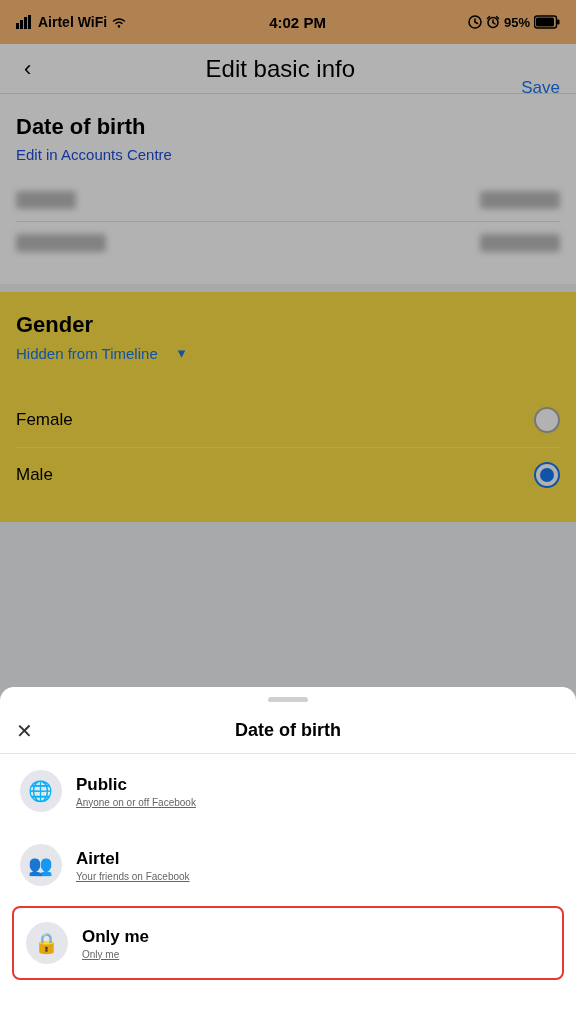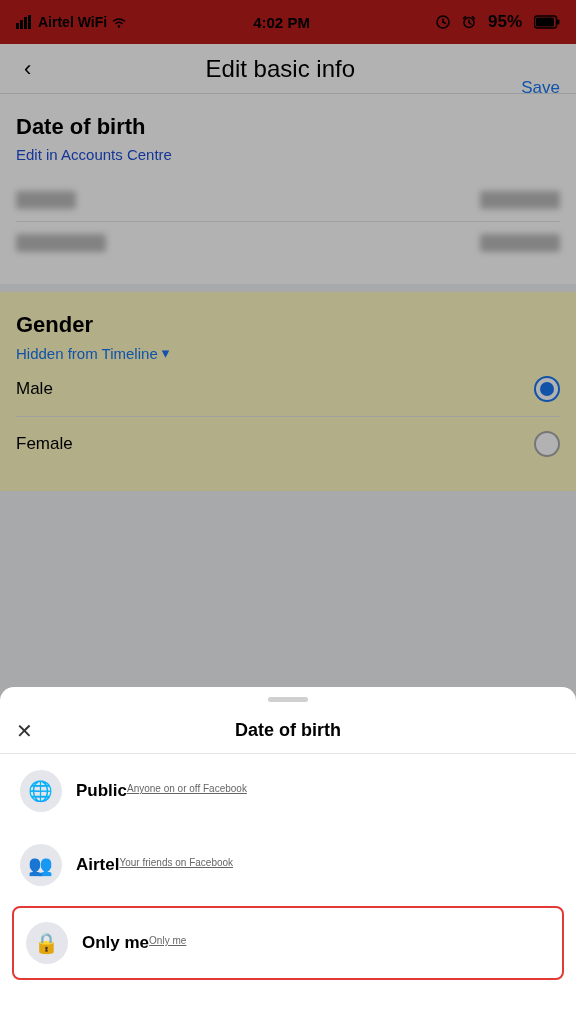--- a/index.html
+++ b/index.html
@@ -8,32 +8,32 @@
       width: 576px;
       min-height: 1024px;
       font-family: -apple-system, BlinkMacSystemFont, 'Helvetica Neue', Arial, sans-serif;
       background: #f0f2f5;
       position: relative;
       overflow: hidden;
     }
 
     
     .status-bar {
-      background: #b91c1c;
+      background: #fdba74;
       height: 44px;
       display: flex;
       align-items: center;
       justify-content: space-between;
       padding: 0 16px;
       font-size: 14px;
       font-weight: 600;
     }
     .status-left { display: flex; align-items: center; gap: 4px; }
     .status-center { font-size: 15px; font-weight: 600; }
-    .status-right { display: flex; align-items: center; gap: 12px; font-size: 17px; }
+    .status-right { display: flex; align-items: center; gap: 4px; font-size: 13px; }
 
     
     .nav-bar {
       background: #fff;
       height: 50px;
       display: flex;
       align-items: center;
       justify-content: space-between;
       padding: 0 16px;
       border-bottom: 1px solid #e0e0e0;
@@ -95,32 +95,32 @@
       background: #bbb;
       border-radius: 3px;
       filter: blur(3px);
     }
     .blur-small { width: 60px; }
     .blur-medium { width: 90px; }
     .blur-right { width: 80px; height: 18px; background: #bbb; border-radius: 3px; filter: blur(3px); }
 
     
     .gender-section {
-      background: #fef9c3;
+      background: #fde047;
       padding: 20px 16px;
       margin-bottom: 8px;
     }
     .gender-visibility {
       font-size: 15px;
       color: #1877f2;
-      margin-bottom: 0;
-      cursor: pointer;
-      display: flex;
-      align-items: center;
-      gap: 4px;
+      margin-bottom: 31px;
+      cursor: pointer;
+      display: flex;
+      align-items: center;
+      gap: 20px;
     }
     .gender-option {
       display: flex;
       align-items: center;
       justify-content: space-between;
       padding: 14px 0;
       border-bottom: 1px solid #e5e5e5;
       font-size: 17px;
       color: #000;
     }
@@ -223,21 +223,21 @@
       height: 42px;
       border-radius: 50%;
       background: #e4e6eb;
       display: flex;
       align-items: center;
       justify-content: center;
       margin-right: 14px;
       flex-shrink: 0;
       font-size: 20px;
     }
-    .option-text-group { display: flex; flex-direction: row; }
+    .option-text-group { display: flex; flex-direction: column; }
     .option-label {
       font-size: 17px;
       font-weight: 600;
       color: #000;
     }
     .option-sublabel {
       font-size: 10px;
       color: #666;
       margin-top: 2px;
       text-decoration: underline;
@@ -314,27 +314,27 @@
   </div>
 
   <div class="gender-section">
     <div class="section-title">Gender</div>
     <div class="gender-visibility">
       <span>Hidden from Timeline</span>
       <span>▾</span>
     </div>
 
     <div class="gender-option">
+      <span>Female</span>
+      <div class="radio-empty"></div>
+    </div>
+
+    <div class="gender-option">
       <span>Male</span>
       <div class="radio-filled"></div>
-    </div>
-
-    <div class="gender-option">
-      <span>Female</span>
-      <div class="radio-empty"></div>
     </div>
   </div>
 
 </div>
 
 <div class="overlay"></div>
 
 <div class="bottom-sheet">
   <div class="sheet-handle"></div>
   <div class="sheet-header">

